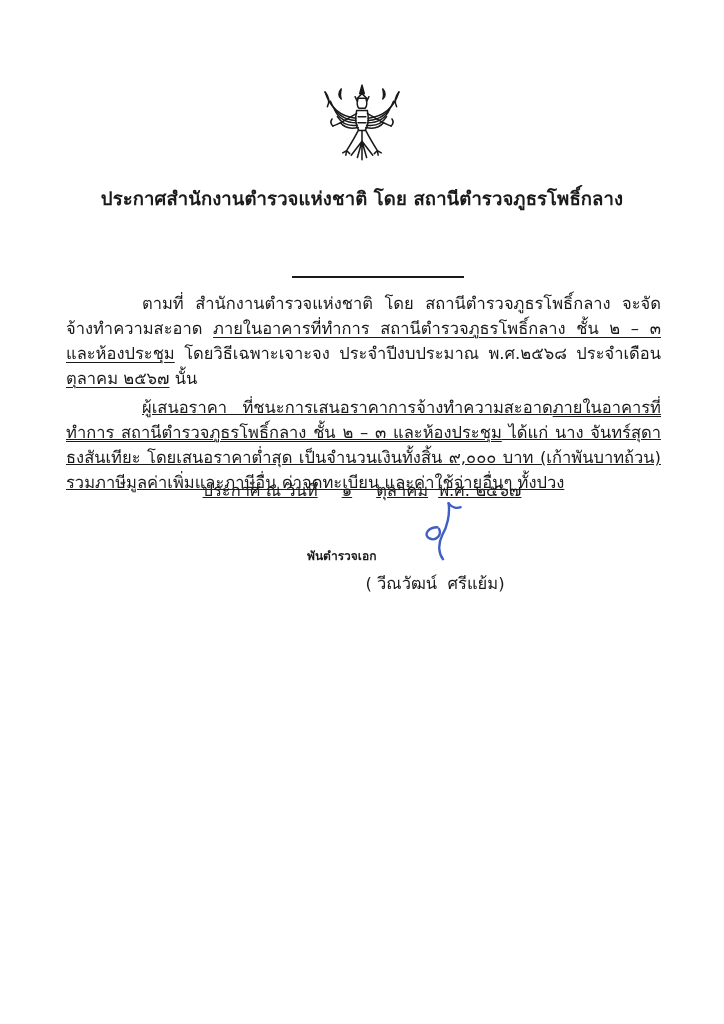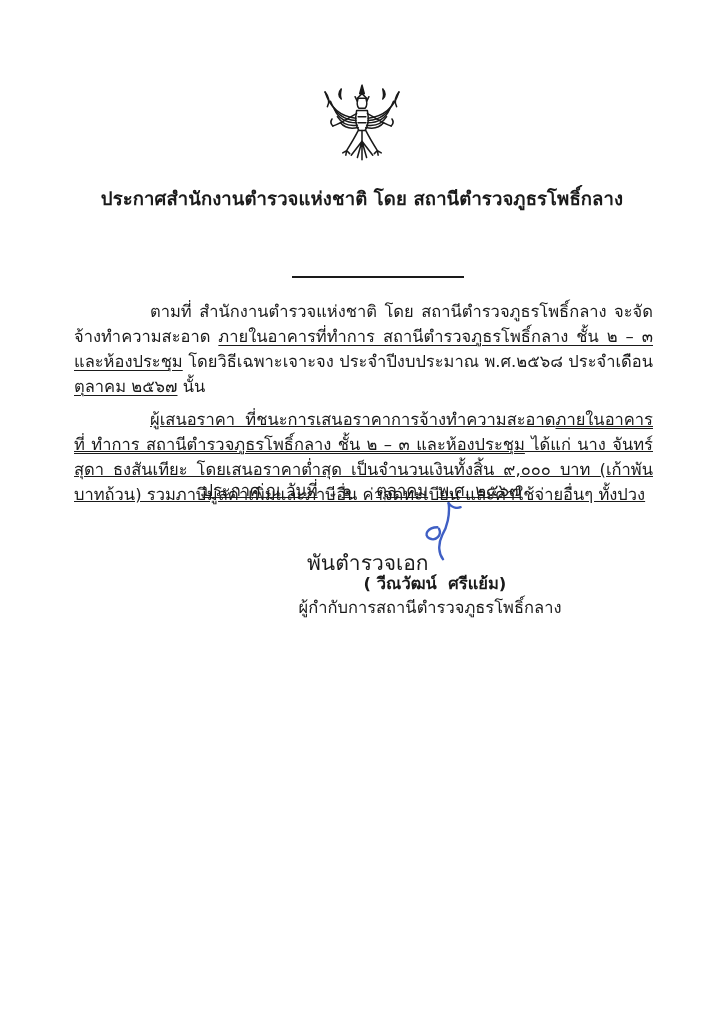--- a/index.html
+++ b/index.html
@@ -48,21 +48,21 @@
 
   .body-text {
     position: absolute;
     top: 291px;
     left: 66px;
     width: 595px;
     font-size: 16.5px;
     line-height: 25px;
     text-align: justify;
   }
-  .body-text p { margin: 8px; text-indent: 76px; }
+  .body-text p { margin: 0; text-indent: 76px; }
   .body-text p + p { margin-top: 4px; text-decoration: underline; }
 
   .u {
     text-decoration: underline;
     text-underline-offset: 3px;
     text-decoration-thickness: 1px;
   }
 
   .date-line {
     position: absolute;
@@ -80,31 +80,31 @@
   .sig-image {
     position: absolute;
     top: 500px;
     left: 415px;
     line-height: 0;
   }
   .sig-rank {
     position: absolute;
     top: 546px;
     left: 307px;
-    font-size: 21px;
+    font-size: 12px;
+    font-weight: bold;
   }
   .sig-name {
     position: absolute;
     top: 570px;
     left: 320px;
     width: 230px;
     text-align: center;
     font-size: 16.5px;
     white-space: pre;
-    font-weight: bold;
   }
   .sig-pos {
     position: absolute;
     top: 594px;
     left: 280px;
     width: 300px;
     text-align: center;
     font-size: 16.5px;
   }
 </style>
@@ -176,15 +176,14 @@
     <svg viewBox="0 0 60 85" width="48" height="68">
       <g fill="none" stroke-width="3" stroke-linecap="round" stroke="#3f5fc4">
         <path d="M28,34 C16,34 10,44 18,48 C26,52 34,44 30,36"></path>
         <path d="M42,4 C44,18 40,34 34,44 C28,56 30,68 35,74"></path>
         <path d="M42,4 C46,9 52,11 57,9"></path>
       </g>
     </svg>
   </div>
   <div class="sig-rank">พันตำรวจเอก</div>
   <div class="sig-name">( วีณวัฒน์  ศรีแย้ม)</div>
-  <div class="sig-pos">ผู้กำกับการสถานีตำรวจภูธรโพธิ์กลาง</div>
 
 </div>
 
 </body></html>

